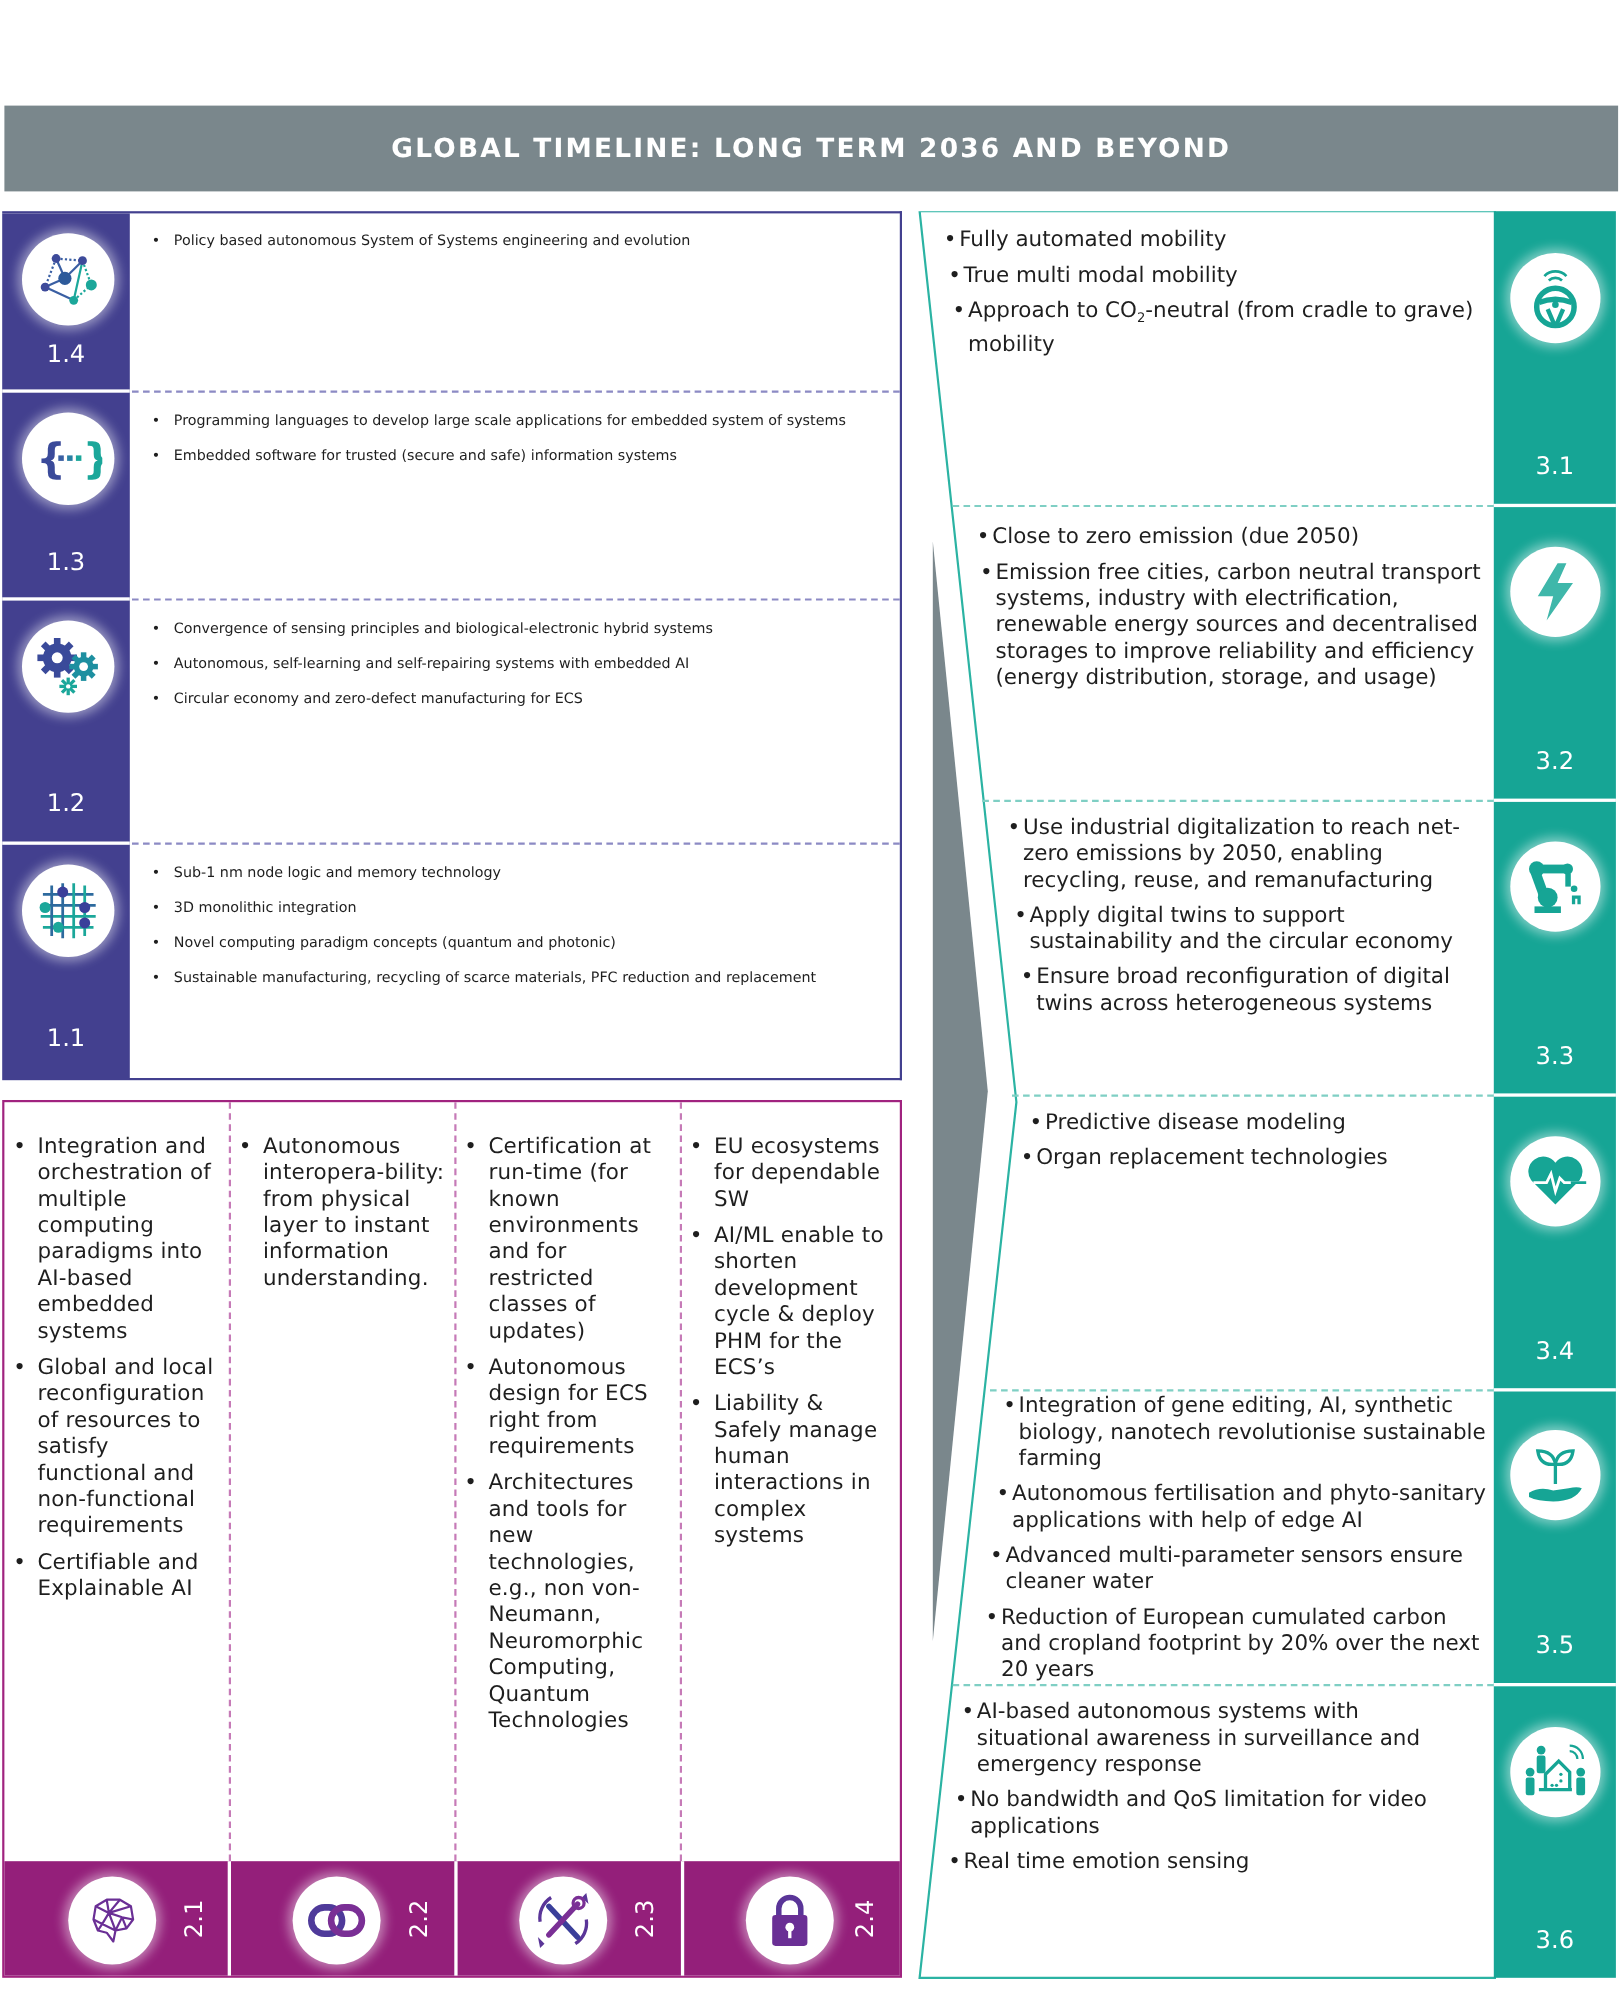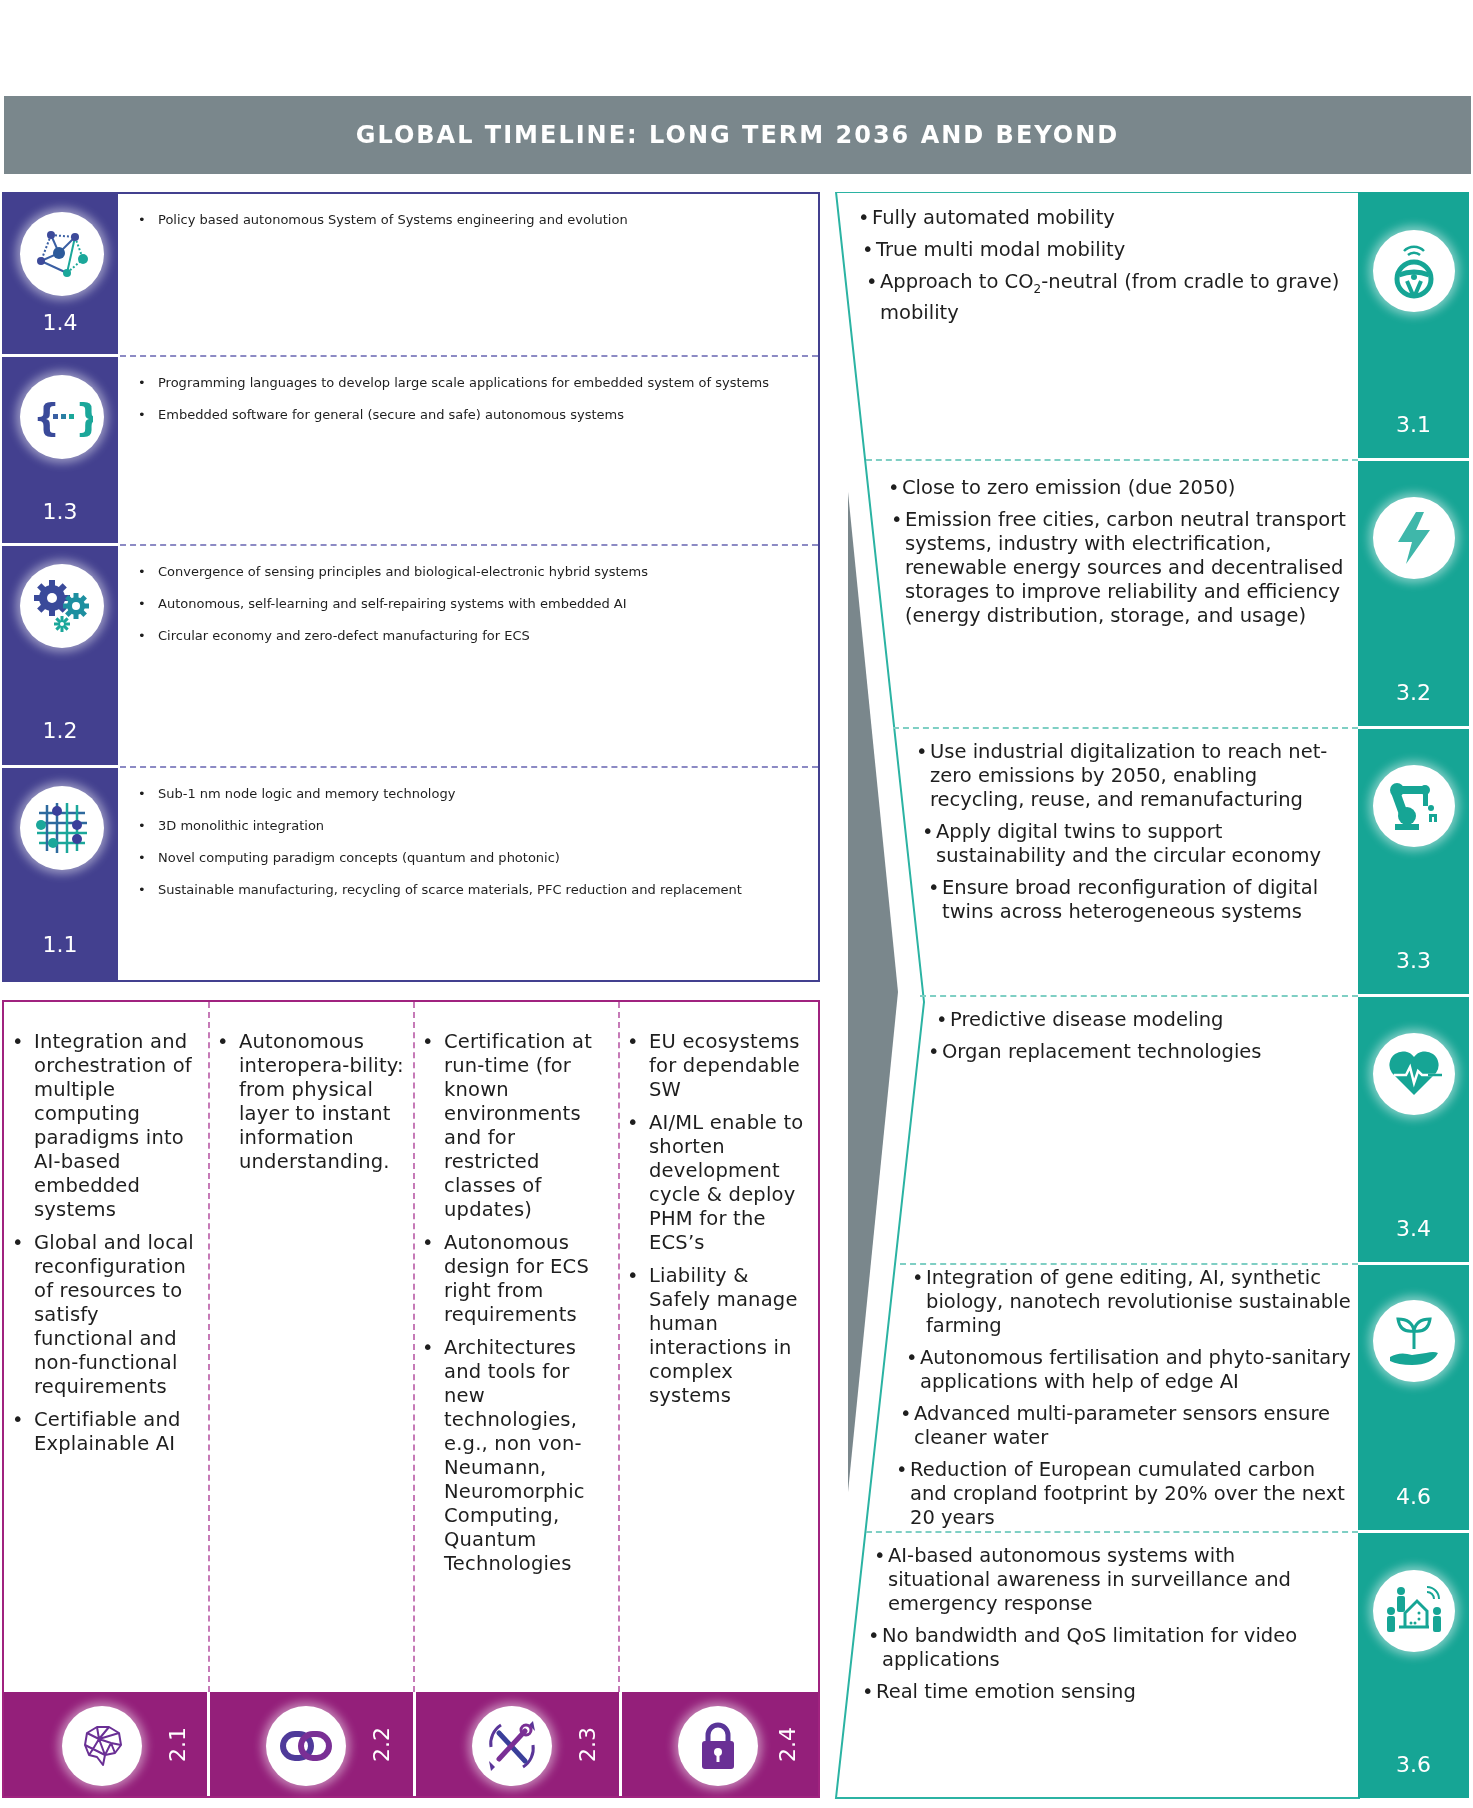--- a/index.html
+++ b/index.html
@@ -122,21 +122,21 @@
         <rect x="22" y="22" width="5" height="5" fill="#3a5fa3"></rect>
         <rect x="30" y="22" width="5" height="5" fill="#2a7fa3"></rect>
         <rect x="38" y="22" width="5" height="5" fill="#1ba79a"></rect>
         <text x="44" y="38" font-family="DejaVu Sans, sans-serif" font-size="38" font-weight="bold" fill="#1ba79a">}</text>
       </svg>
     </div>
     <div class="b1-num" style="top:142px;">1.3</div>
     <div class="b1-text" style="top:14px;">
       <ul class="bul">
         <li>Programming languages to develop large scale applications for embedded system of systems</li>
-        <li>Embedded software for general (secure and safe) autonomous systems</li>
+        <li>Embedded software for trusted (secure and safe) information systems</li>
       </ul>
     </div>
   </div>
   <div class="b1-sep-side" style="top:349px;"></div>
   <div class="b1-sep-text" style="top:350px;"></div>
 
   <div class="b1-row" style="top:352px;height:220px;">
     <div class="icon-circle" style="left:18px;top:18px;">
       <svg width="64" height="60" viewBox="0 0 64 60">
         <g fill="#3a4a9a">
@@ -389,21 +389,21 @@
     <circle cx="28" cy="40" r="1.5" fill="#16a595"></circle>
     <circle cx="32" cy="40" r="1.5" fill="#16a595"></circle>
     <path d="M44 4 A12 12 0 0 1 56 16 M44 9 A7 7 0 0 1 51 16" stroke="#16a595" stroke-width="2" fill="none"></path>
   </svg>
 </div>
 
 <div class="b3-num" style="top:412px;">3.1</div>
 <div class="b3-num" style="top:680px;">3.2</div>
 <div class="b3-num" style="top:948px;">3.3</div>
 <div class="b3-num" style="top:1216px;">3.4</div>
-<div class="b3-num" style="top:1484px;">4.6</div>
+<div class="b3-num" style="top:1484px;">3.5</div>
 <div class="b3-num" style="top:1752px;">3.6</div>
 
 <div class="b3-text" style="left:858px;top:206px;width:490px;">
   <ul class="bul">
     <li>Fully automated mobility</li>
     <li style="margin-left:4px;">True multi modal mobility</li>
     <li style="margin-left:8px;"><span>Approach to CO</span><sub>2</sub><span>-neutral (from cradle to grave) mobility</span></li>
   </ul>
 </div>
 

